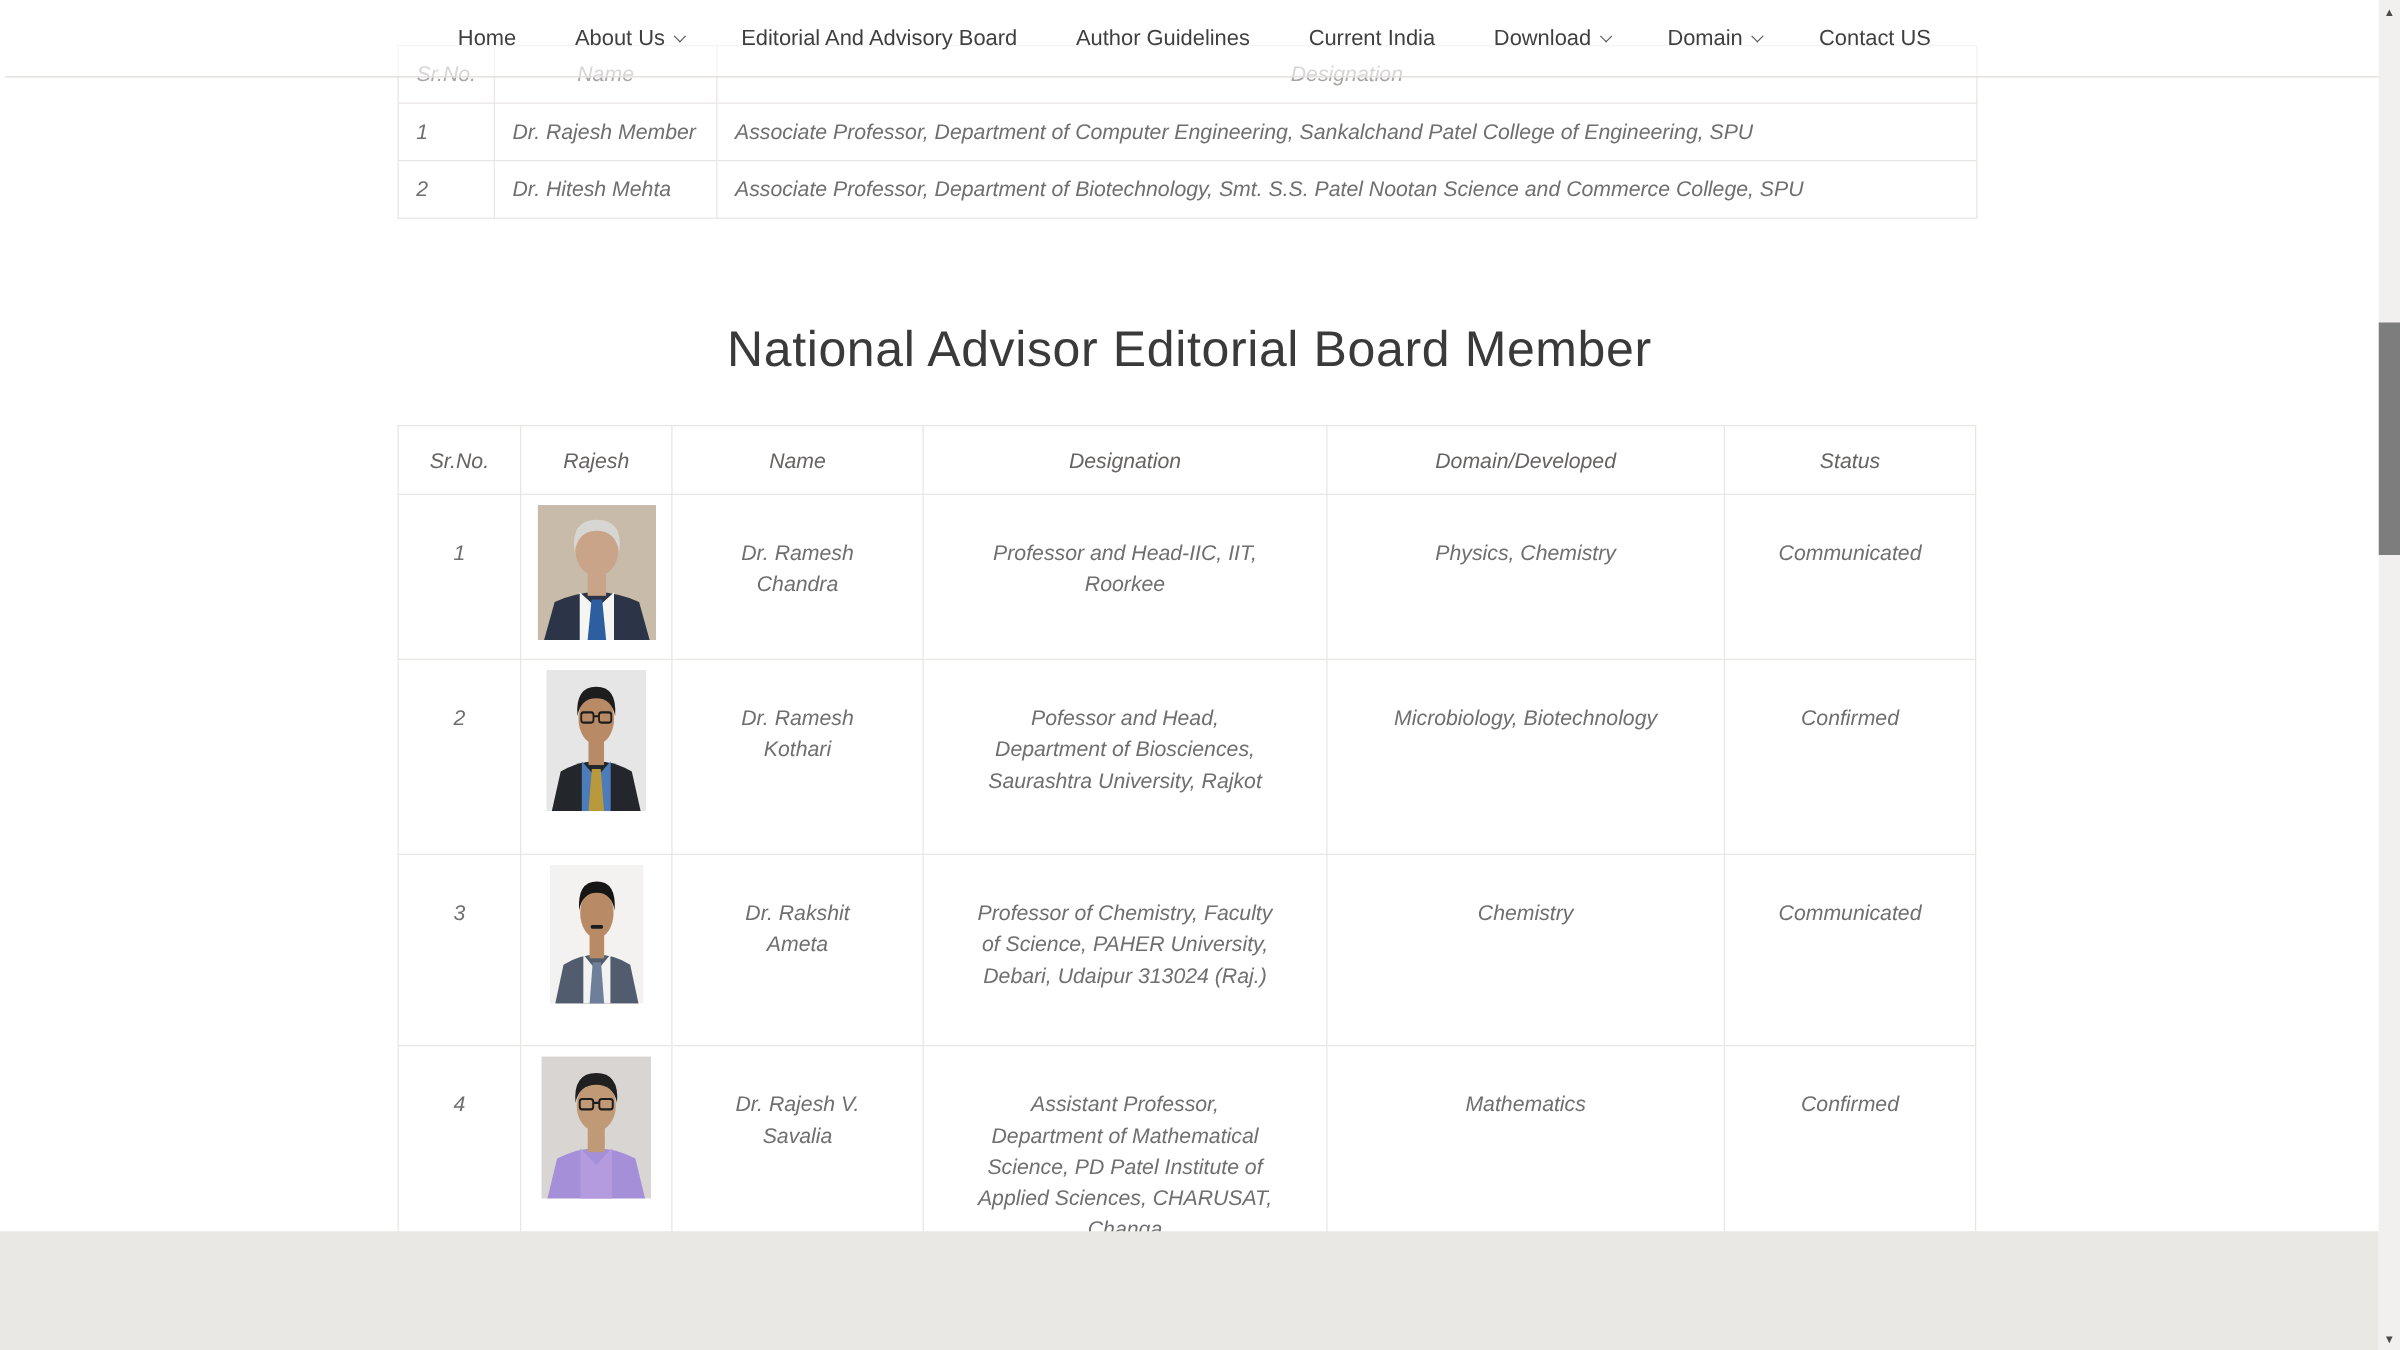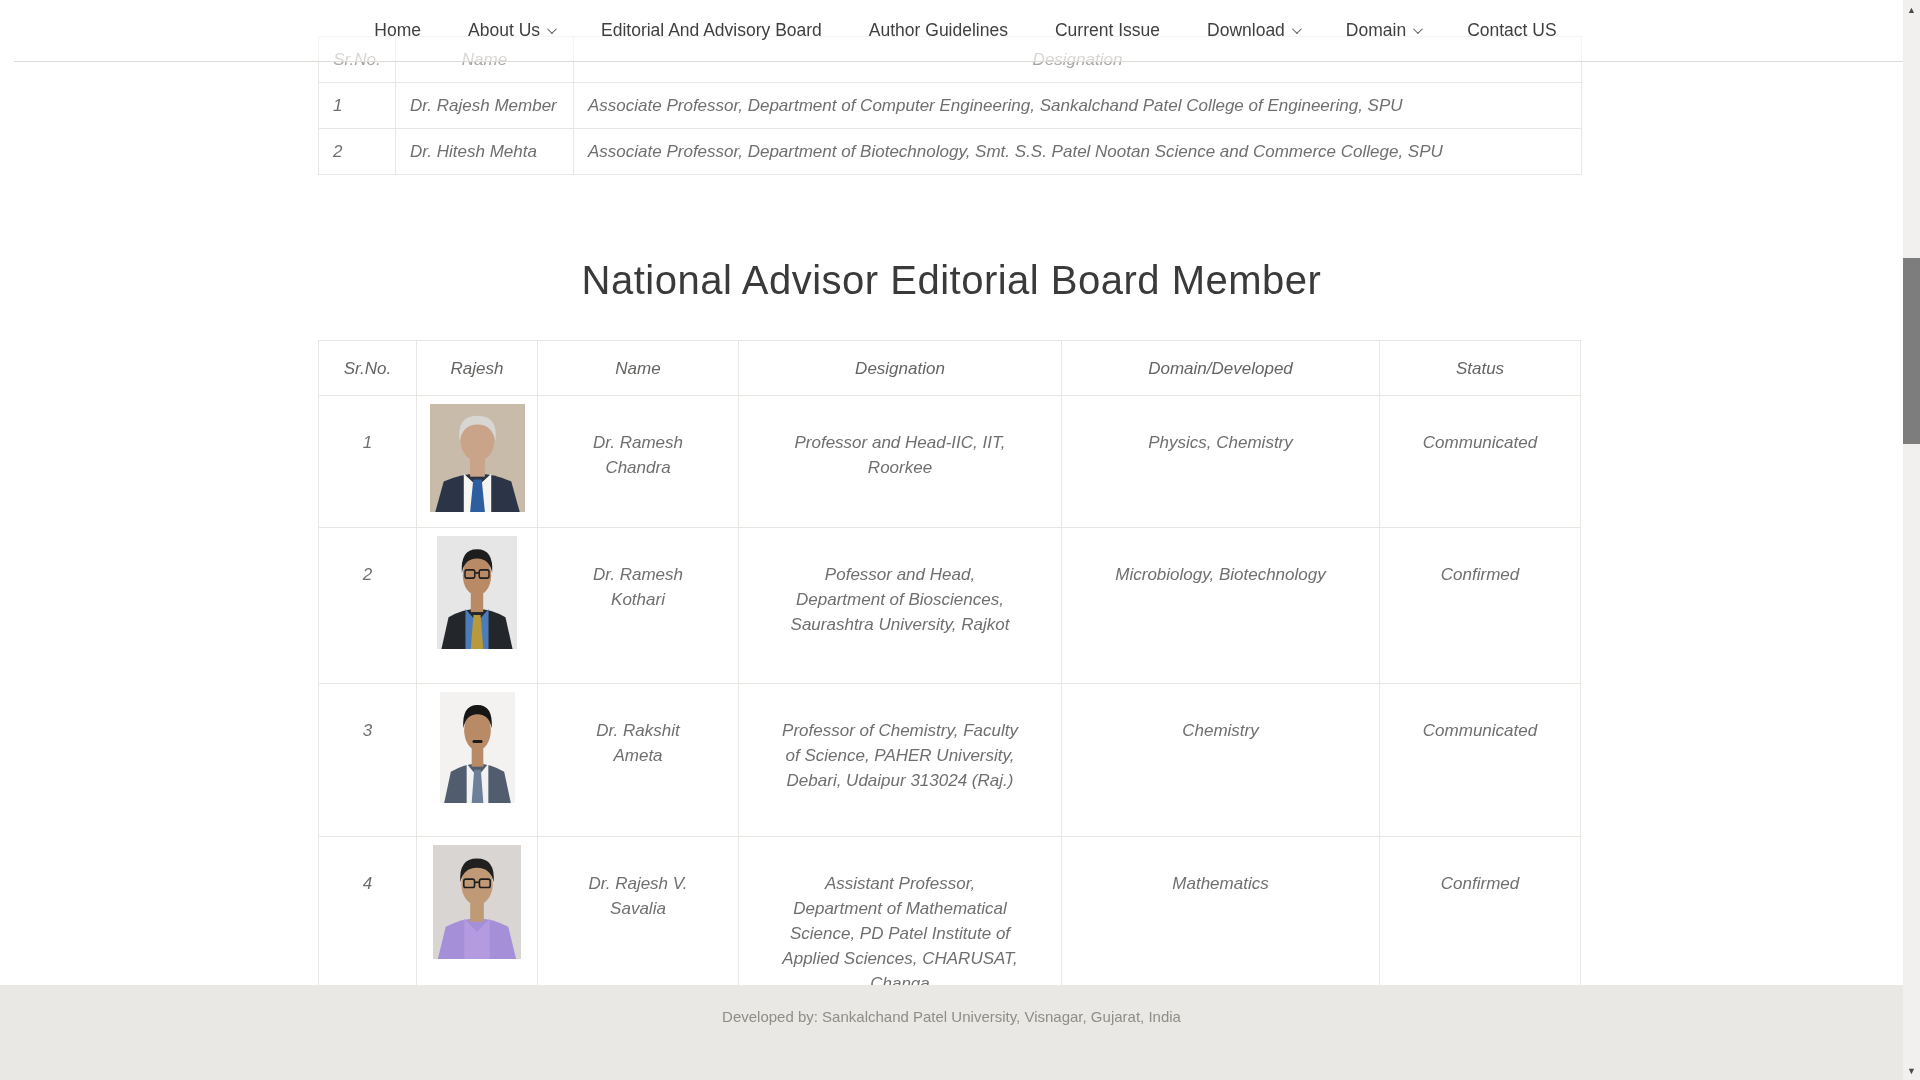--- a/index.html
+++ b/index.html
@@ -27,21 +27,21 @@
   .t2 td{text-align:center;vertical-align:top;padding:34px 28px 8px;}
   .t2 td.cell-designation{padding:34px 38px 8px;text-align:center;}
   .t2 td.cell-photo{padding:8px 4px 8px;}
   .pre{white-space:pre-line;}
 
   
   .section-title{position:absolute;left:0;top:258px;width:1903px;text-align:center;
     font-size:40px;font-weight:500;color:var(--c-heading);letter-spacing:0.5px;}
 
   
-  .nav{position:absolute;left:14px;top:0;width:1903px;height:62px;z-index:20;
+  .nav{position:absolute;left:4px;top:0;width:1903px;height:62px;z-index:20;
     background:rgba(255,255,255,0.55);border-bottom:1px solid #dedbd7;
     display:flex;align-items:center;justify-content:center;gap:47px;}
   .nav-item{display:flex;align-items:center;gap:7px;color:var(--c-nav_text);
     font-size:17.5px;font-weight:500;cursor:pointer;white-space:nowrap;}
   .caret{width:7px;height:7px;border-right:1.8px solid #5b5b5b;border-bottom:1.8px solid #5b5b5b;
     transform:rotate(45deg) translateY(-2px);display:inline-block;}
 
   
   .footer{position:absolute;left:0;bottom:0;width:1903px;height:95px;z-index:15;
     background:var(--c-footer_bg);text-align:center;padding-top:19px;
@@ -252,37 +252,36 @@
       <span>About Us</span>
       <span class="caret"></span>
     </div>
     <div class="nav-item">
       <span>Editorial And Advisory Board</span>
     </div>
     <div class="nav-item">
       <span>Author Guidelines</span>
     </div>
     <div class="nav-item">
-      <span>Current Issue</span>
+      <span>Current India</span>
     </div>
     <div class="nav-item">
       <span>Download</span>
       <span class="caret"></span>
     </div>
     <div class="nav-item">
       <span>Domain</span>
       <span class="caret"></span>
     </div>
     <div class="nav-item">
       <span>Contact US</span>
     </div>
   </nav>
 
   <footer class="footer">
-    <div>Developed by: Sankalchand Patel University, Visnagar, Gujarat, India</div>
   </footer>
 
   <div class="scrollbar">
     <div class="scroll-arrow up">▲</div>
     <div class="scroll-thumb"></div>
     <div class="scroll-arrow down">▼</div>
   </div>
 
 </div>
 

